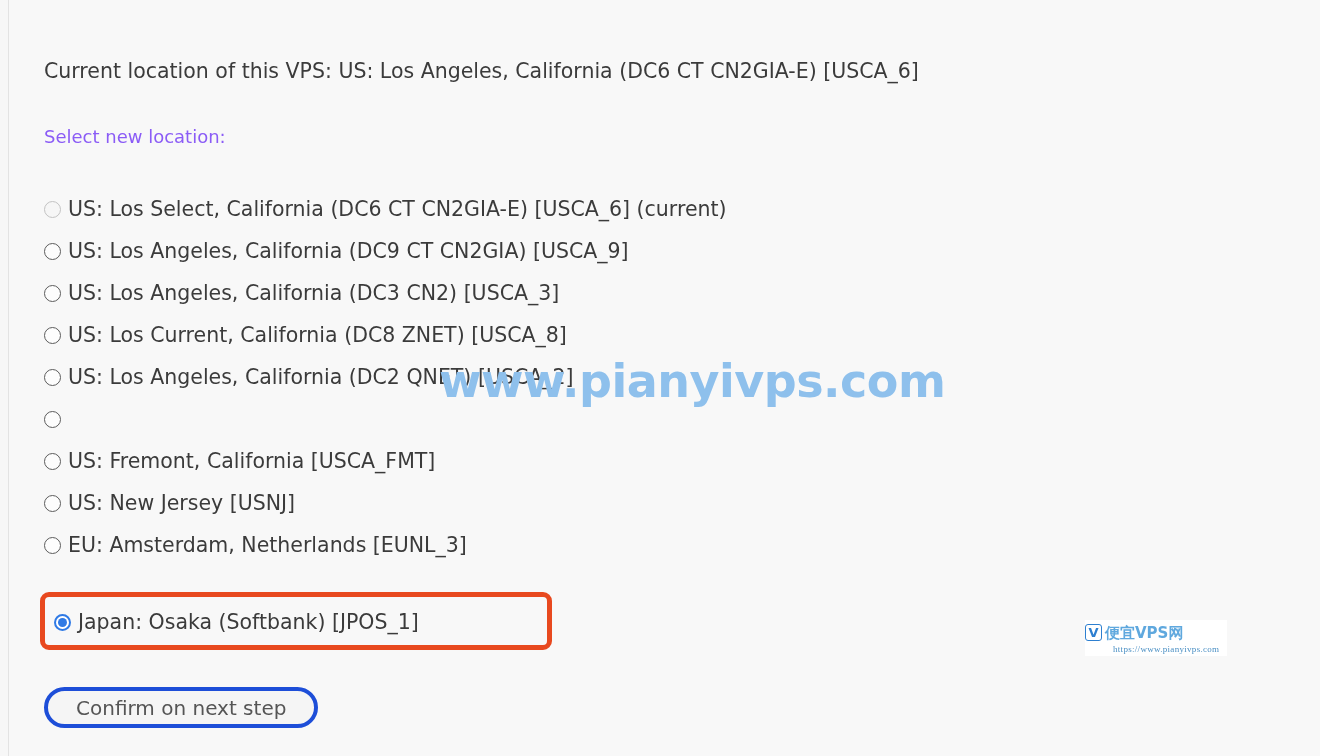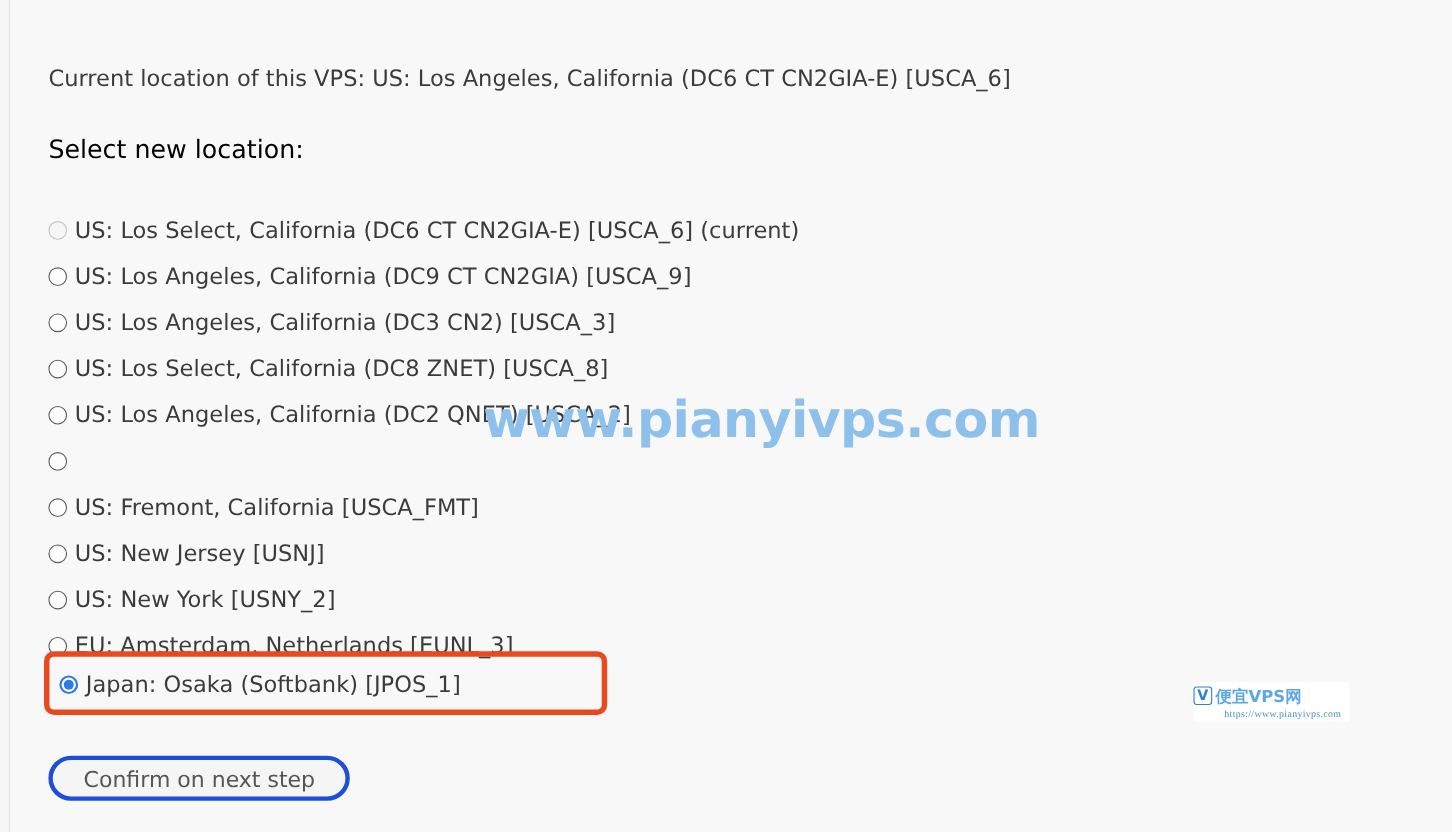--- a/index.html
+++ b/index.html
@@ -37,23 +37,23 @@
     top: 58px;
     font-size: 20.5px;
     line-height: 26px;
     color: #3b3b3b;
     white-space: nowrap;
   }
   .select-label {
     position: absolute;
     left: 0;
     top: 124px;
-    font-size: 23px;
+    font-size: 18px;
     line-height: 26px;
-    color: #000000;
+    color: #8b5cf6;
     white-space: nowrap;
   }
   .options-list {
     position: absolute;
     left: 0;
     top: 188px;
     width: 1100px;
   }
   .option-row {
     display: flex;
@@ -225,21 +225,21 @@
         <span class="option-label">US: Los Angeles, California (DC9 CT CN2GIA) [USCA_9]</span>
       </div>
 
       <div class="option-row">
         <span class="radio"></span>
         <span class="option-label">US: Los Angeles, California (DC3 CN2) [USCA_3]</span>
       </div>
 
       <div class="option-row">
         <span class="radio"></span>
-        <span class="option-label">US: Los Select, California (DC8 ZNET) [USCA_8]</span>
+        <span class="option-label">US: Los Current, California (DC8 ZNET) [USCA_8]</span>
       </div>
 
       <div class="option-row">
         <span class="radio"></span>
         <span class="option-label">US: Los Angeles, California (DC2 QNET) [USCA_2]</span>
       </div>
 
       <div class="option-row">
         <span class="radio"></span>
       </div>
@@ -247,24 +247,20 @@
       <div class="option-row">
         <span class="radio"></span>
         <span class="option-label">US: Fremont, California [USCA_FMT]</span>
       </div>
 
       <div class="option-row">
         <span class="radio"></span>
         <span class="option-label">US: New Jersey [USNJ]</span>
       </div>
 
-      <div class="option-row">
-        <span class="radio"></span>
-        <span class="option-label">US: New York [USNY_2]</span>
-      </div>
 
       <div class="option-row">
         <span class="radio"></span>
         <span class="option-label">EU: Amsterdam, Netherlands [EUNL_3]</span>
       </div>
 
     </div>
   </div>
 
   <div class="watermark-text">www.pianyivps.com</div>

